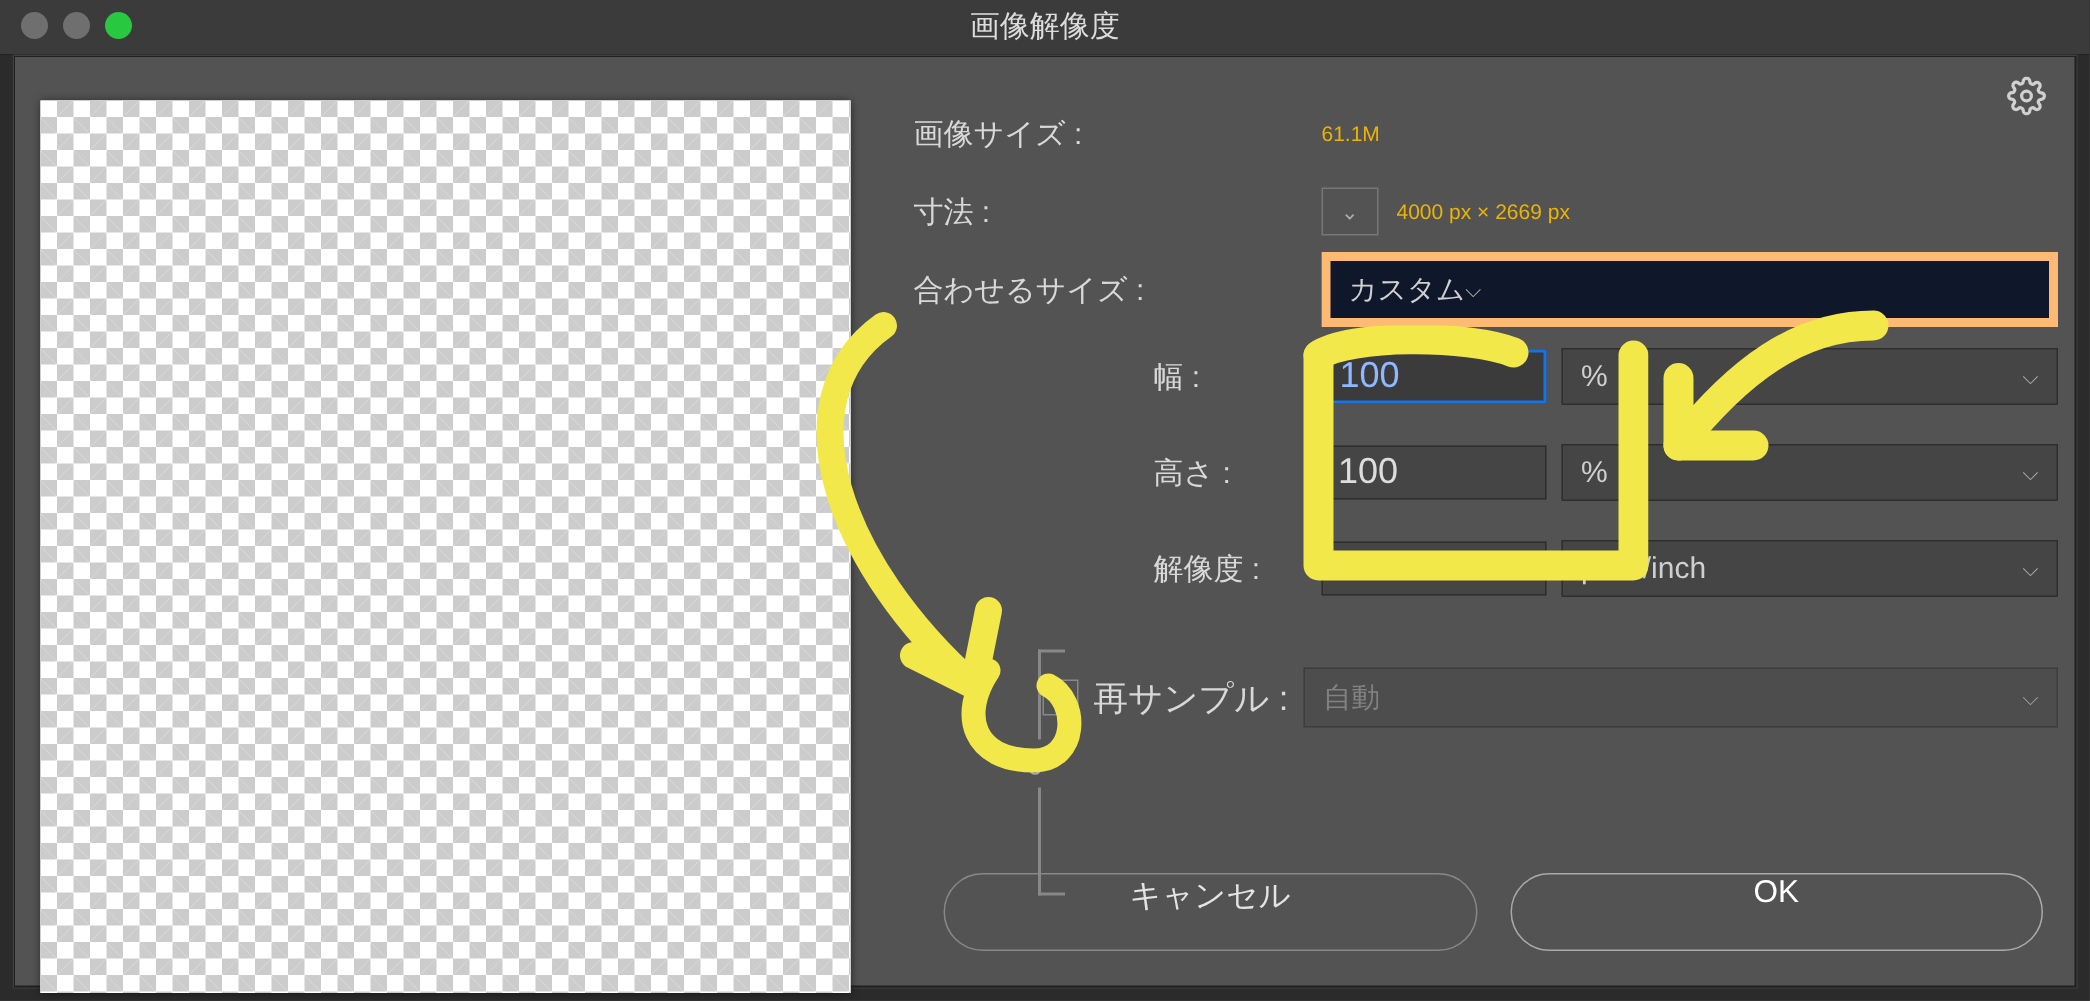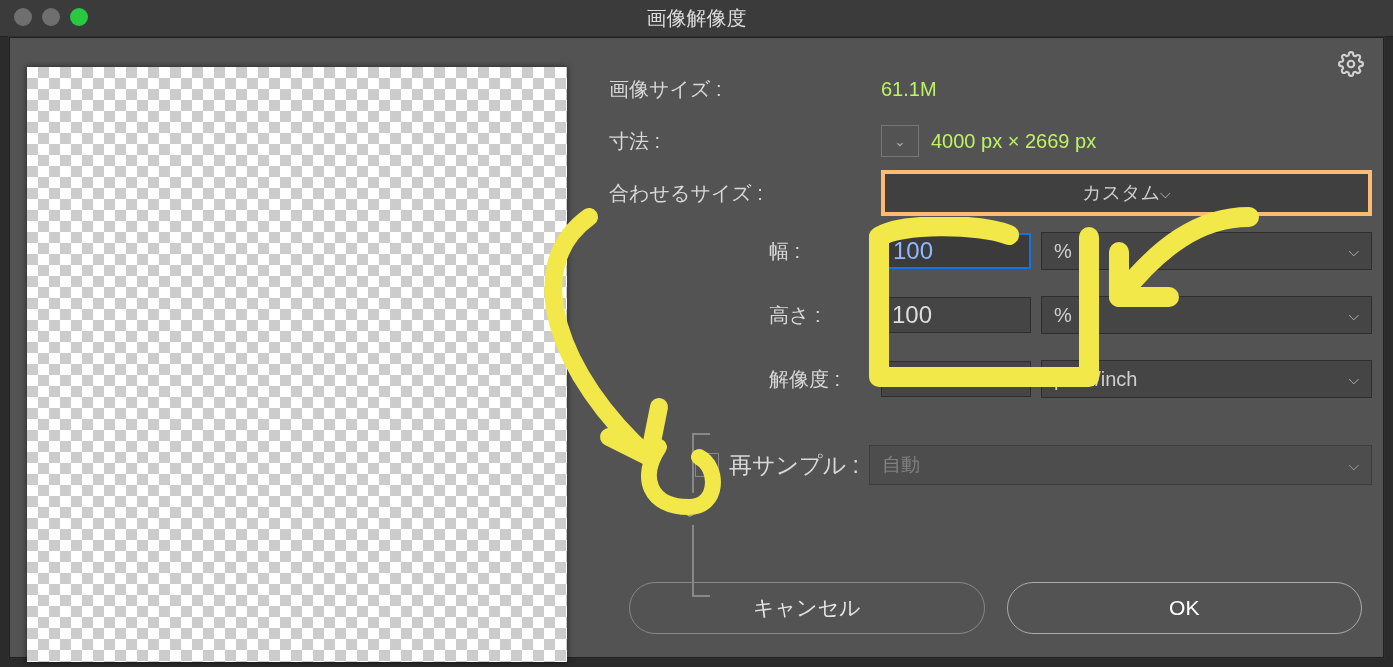--- a/index.html
+++ b/index.html
@@ -10,38 +10,38 @@
   .preview{position:absolute;left:18px;top:30px;width:540px;height:595px;background:#fff;box-shadow:0 0 6px rgba(0,0,0,.6)}
   .checker{position:absolute;inset:0;background-image:
      linear-gradient(45deg,#ccc 25%,transparent 25%),
      linear-gradient(-45deg,#ccc 25%,transparent 25%),
      linear-gradient(45deg,transparent 75%,#ccc 75%),
      linear-gradient(-45deg,transparent 75%,#ccc 75%);
      background-size:22px 22px;background-position:0 0,0 11px,11px -11px,-11px 0;background-color:#fff}
   .panel{position:absolute;left:600px;right:12px;top:18px;bottom:18px}
   .row{display:flex;align-items:center;height:52px}
   .lbl{width:260px;text-align:left;padding-right:12px;color:#d8d8d8;font-size:20px}
-  .val{color:#bef264;font-size:20px}
+  .val{color:#eab308;font-size:14px}
   .tiny-sel{width:36px;height:30px;margin-right:12px;background:#535353;border:1px solid #777;display:flex;align-items:center;justify-content:center;color:#bbb}
-  .select-wide{flex:1;height:38px;background:#404040;border:4px solid #fdba74;display:flex;align-items:center;justify-content:center;padding:0 12px;color:#cfcfcf;font-size:19px}
+  .select-wide{flex:1;height:38px;background:#0f172a;border:6px solid #fdba74;display:flex;align-items:center;justify-content:flex-start;padding:0 12px;color:#cfcfcf;font-size:19px}
   .chev{transform:rotate(180deg);display:inline-block;font-size:14px;color:#aaa}
   .chev2{font-size:14px;color:#aaa}
   .num-input{width:150px;height:36px;background:#454545;border:1px solid #2e2e2e;color:#ddd;font-size:24px;padding:0 10px;box-sizing:border-box}
   .num-input.focus{border:2px solid #1473e6;background:#3b3b3b;color:#8fb8ff}
   .unit-sel{margin-left:10px;flex:1;height:36px;background:#454545;border:1px solid #2e2e2e;display:flex;align-items:center;justify-content:space-between;padding:0 12px;color:#cfcfcf;font-size:20px}
   .link-col{position:absolute;left:55px;top:190px;width:60px;height:200px}
   .link-line{position:absolute;left:28px;width:18px;border-top:2px solid #888;height:0}
   .link-v{position:absolute;left:28px;top:18px;bottom:18px;border-left:2px solid #888}
   .link-icon{position:absolute;left:18px;top:78px;width:22px;height:32px;color:#aaa;background:#535353;display:flex;align-items:center;justify-content:center}
   .chk{width:22px;height:22px;border:1px solid #888;background:#535353;margin-right:10px;display:inline-block}
   .select-dis{flex:1;height:38px;background:#4d4d4d;border:1px solid #3a3a3a;display:flex;align-items:center;justify-content:space-between;padding:0 12px;color:#8a8a8a;font-size:19px;opacity:.85}
   .gear{position:absolute;right:18px;top:12px;width:30px;height:30px;color:#d0d0d0;display:flex;align-items:center;justify-content:center;cursor:pointer}
   .gear svg{width:26px;height:26px}
   .btnbar{position:absolute;left:620px;right:22px;bottom:24px;display:flex;gap:22px}
-  .btn{flex:1;height:50px;border:1px solid #888;border-radius:26px;background:transparent;color:#e4e4e4;font-size:21px;display:flex;align-items:center;justify-content:center;cursor:pointer}
+  .btn{flex:1;height:50px;border:1px solid #888;border-radius:26px;background:transparent;color:#e4e4e4;font-size:21px;display:flex;align-items:flex-start;justify-content:center;cursor:pointer}
   .btn.primary{border-color:#aaa;color:#fff}
   .field-block{position:absolute;left:160px;right:0}
   .annot{position:absolute;pointer-events:none}
 </style>
 </head>
 <body>
 
 <div class="title-bar">
   <div class="traffic">
     <div class="dot" style="background:#6f6f6f"></div>

